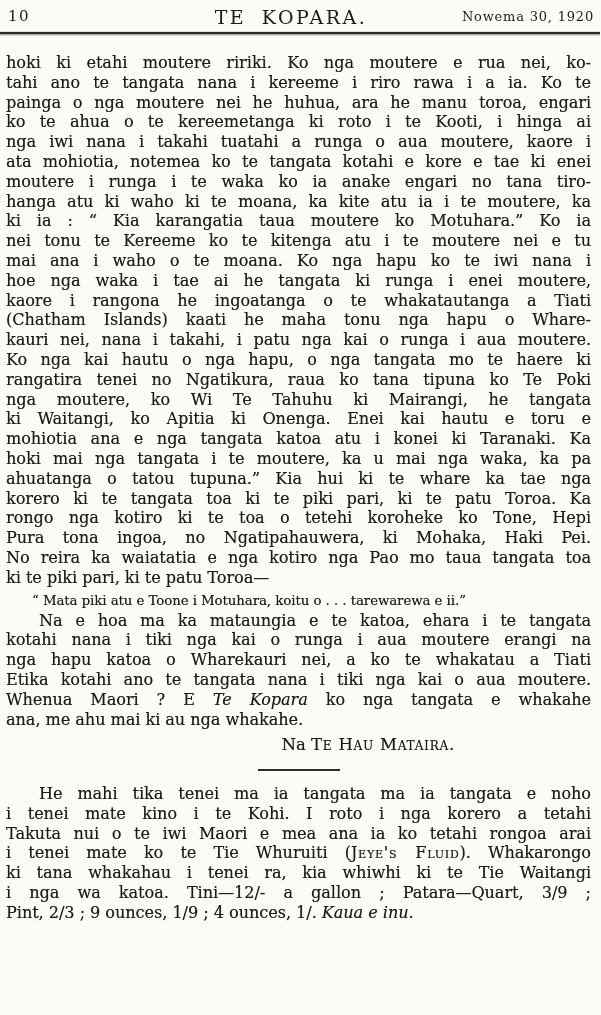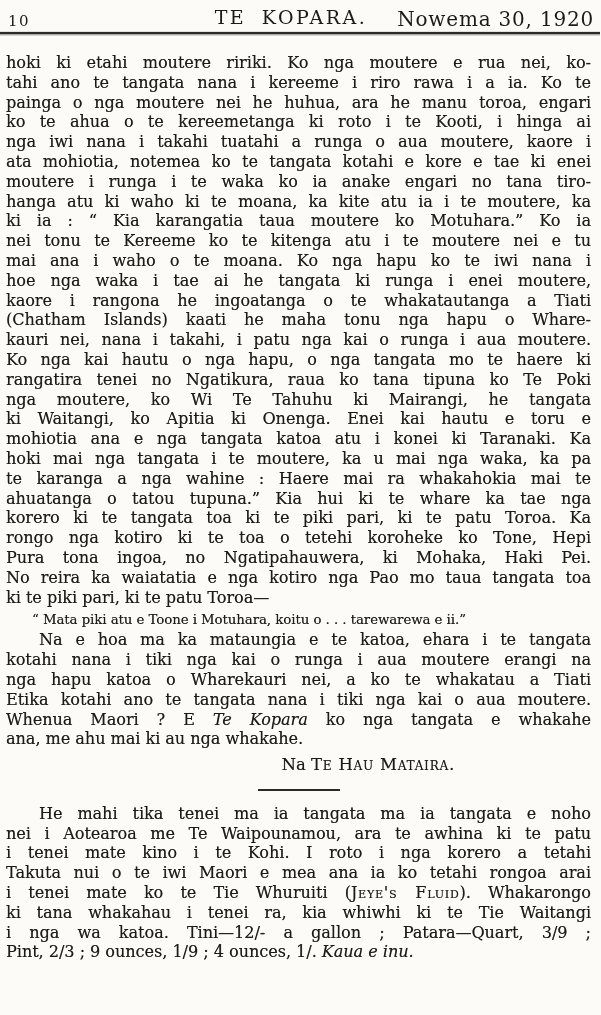--- a/index.html
+++ b/index.html
@@ -19,21 +19,21 @@
     display: flex;
     align-items: baseline;
   }
   .pagenum { font-size: 15px; letter-spacing: 1.5px; }
   .title {
     position: absolute; left: 0; right: 0; top: 6px;
     text-align: center;
     font-size: 19px; letter-spacing: 2.5px; word-spacing: 7px;
     transform: translateX(-9px);
   }
-  .date { margin-left: auto; font-size: 20px; letter-spacing: 0.8px; }
+  .date { margin-left: auto; font-size: 13px; letter-spacing: 0.8px; }
 
   .rule {
     height: 2px; margin-top: 2px;
     background: #2b2a24;
     box-shadow: 0 1.5px 0 rgba(43,42,36,0.38), 0 -0.5px 0 rgba(43,42,36,0.25);
   }
 
   
   .text {
     padding: 19px 9px 0 6px;
@@ -99,21 +99,20 @@
         <div class="tline"><span>hoe nga waka i tae ai he tangata ki runga i enei moutere,</span></div>
         <div class="tline"><span>kaore i rangona he ingoatanga o te whakatautanga a Tiati</span></div>
         <div class="tline"><span>(Chatham Islands) kaati he maha tonu nga hapu o Whare-</span></div>
         <div class="tline"><span>kauri nei, nana i takahi, i patu nga kai o runga i aua moutere.</span></div>
         <div class="tline"><span>Ko nga kai hautu o nga hapu, o nga tangata mo te haere ki</span></div>
         <div class="tline"><span>rangatira tenei no Ngatikura, raua ko tana tipuna ko Te Poki</span></div>
         <div class="tline"><span>nga moutere, ko Wi Te Tahuhu ki Mairangi, he tangata</span></div>
         <div class="tline"><span>ki Waitangi, ko Apitia ki Onenga.  Enei kai hautu e toru e</span></div>
         <div class="tline"><span>mohiotia ana e nga tangata katoa atu i konei ki Taranaki.  Ka</span></div>
         <div class="tline"><span>hoki mai nga tangata i te moutere, ka u mai nga waka, ka pa</span></div>
-        <div class="tline"><span>te karanga a nga wahine :  Haere mai ra whakahokia mai te</span></div>
         <div class="tline"><span>ahuatanga o tatou tupuna.”  Kia hui ki te whare ka tae nga</span></div>
         <div class="tline"><span>korero ki te tangata toa ki te piki pari, ki te patu Toroa.  Ka</span></div>
         <div class="tline"><span>rongo nga kotiro ki te toa o tetehi koroheke ko Tone, Hepi</span></div>
         <div class="tline"><span>Pura tona ingoa, no Ngatipahauwera, ki Mohaka, Haki Pei.</span></div>
         <div class="tline"><span>No reira ka waiatatia e nga kotiro nga Pao mo taua tangata toa</span></div>
         <div class="tline last"><span>ki te piki pari, ki te patu Toroa—</span></div>
       </section>
 
     <div class="quote">“ Mata piki atu e Toone i Motuhara, koitu o  . . .  tarewarewa e ii.”</div>
 
@@ -127,21 +126,20 @@
       </section>
 
     <div class="sig-block">
         <div class="tline last"><span>Na </span><span class="smallcaps">Te Hau Mataira.</span></div>
       </div>
 
     <hr class="divider">
 
     <section class="para indent">
         <div class="tline"><span>He mahi tika tenei ma ia tangata ma ia tangata e noho</span></div>
-        <div class="tline"><span>nei i Aotearoa me Te Waipounamou, ara te awhina ki te patu</span></div>
         <div class="tline"><span>i tenei mate kino i te Kohi.  I roto i nga korero a tetahi</span></div>
         <div class="tline"><span>Takuta nui o te iwi Maori e mea ana ia ko tetahi rongoa arai</span></div>
         <div class="tline"><span>i tenei mate ko te Tie Whuruiti (</span><span class="smallcaps">Jeye's Fluid</span><span>).  Whakarongo</span></div>
         <div class="tline"><span>ki tana whakahau i tenei ra, kia whiwhi ki te Tie Waitangi</span></div>
         <div class="tline"><span>i nga wa katoa.  Tini—12/- a gallon ; Patara—Quart, 3/9 ;</span></div>
         <div class="tline last"><span>Pint, 2/3 ; 9 ounces, 1/9 ; 4 ounces, 1/.   </span><span class="italic">Kaua e inu.</span></div>
       </section>
 
   </main>
 </div>

